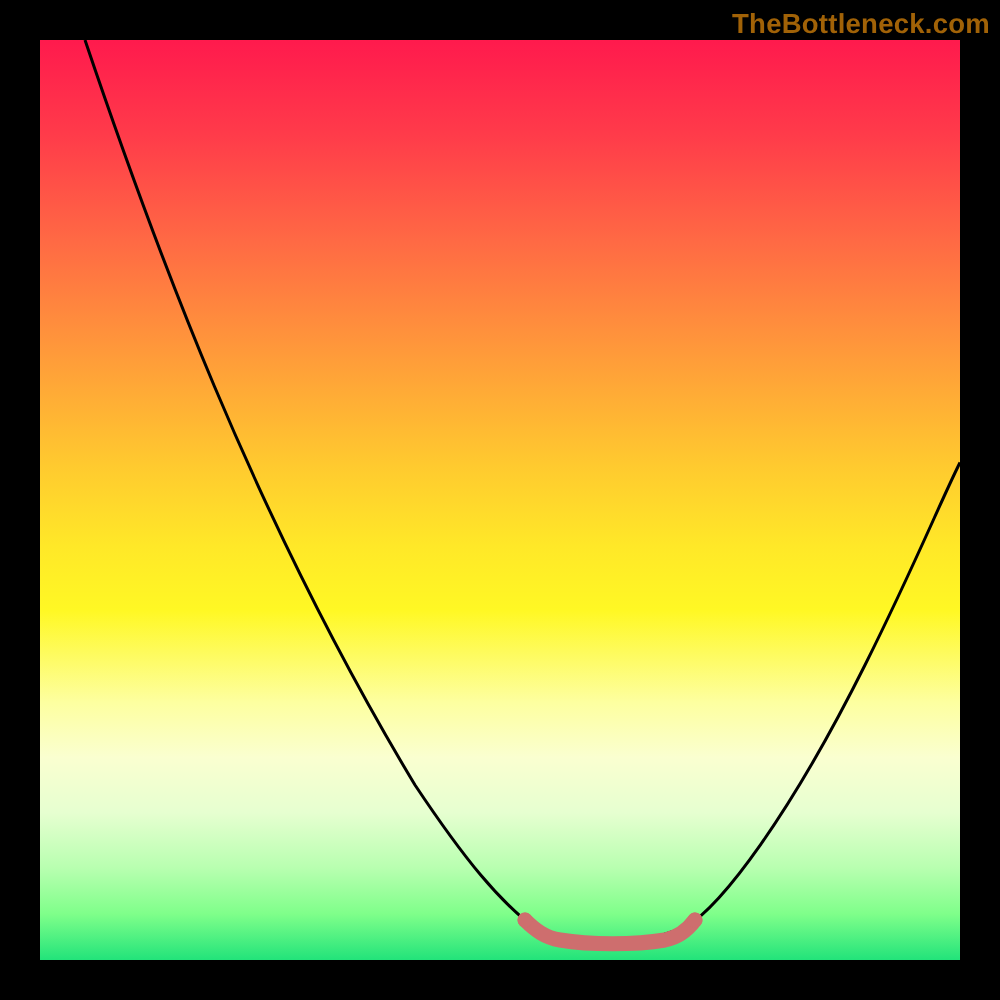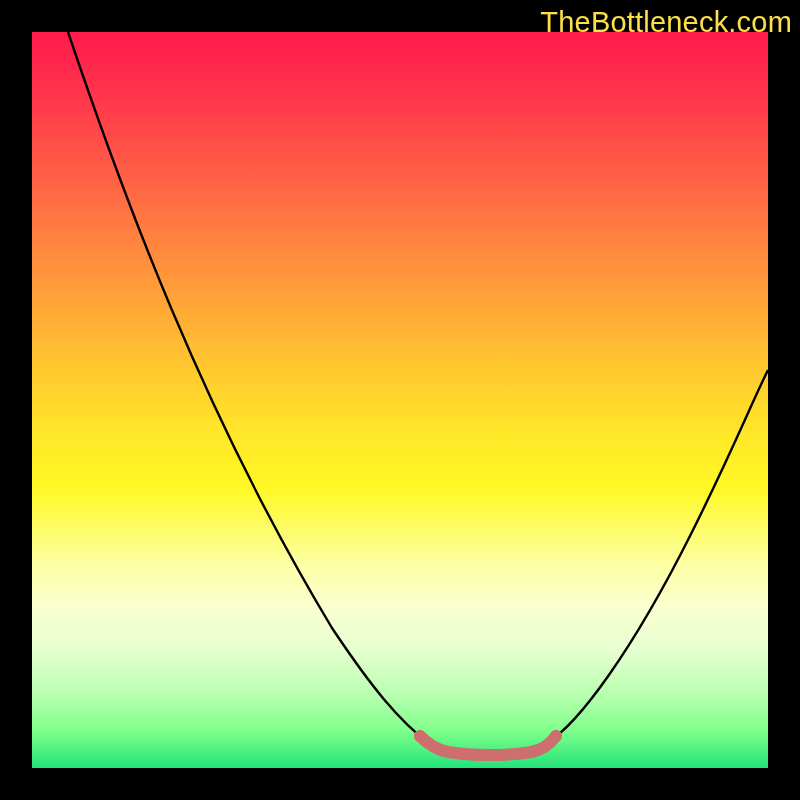--- a/index.html
+++ b/index.html
@@ -39,23 +39,23 @@
   }
   .curve {
     position: absolute;
     inset: 0;
     pointer-events: none;
   }
   .watermark {
     position: absolute;
     top: 6px;
     right: 8px;
-    color: #fde047;
-    font-size: 29px;
-    font-weight: 400;
+    color: #a16207;
+    font-size: 22px;
+    font-weight: 700;
     letter-spacing: 0.2px;
     user-select: none;
   }
 </style>
 </head>
 <body>
 
 <div class="plot-wrap">
   <div class="plot-bg"></div>
   <svg class="curve" viewBox="0 0 736 736" preserveAspectRatio="none">

